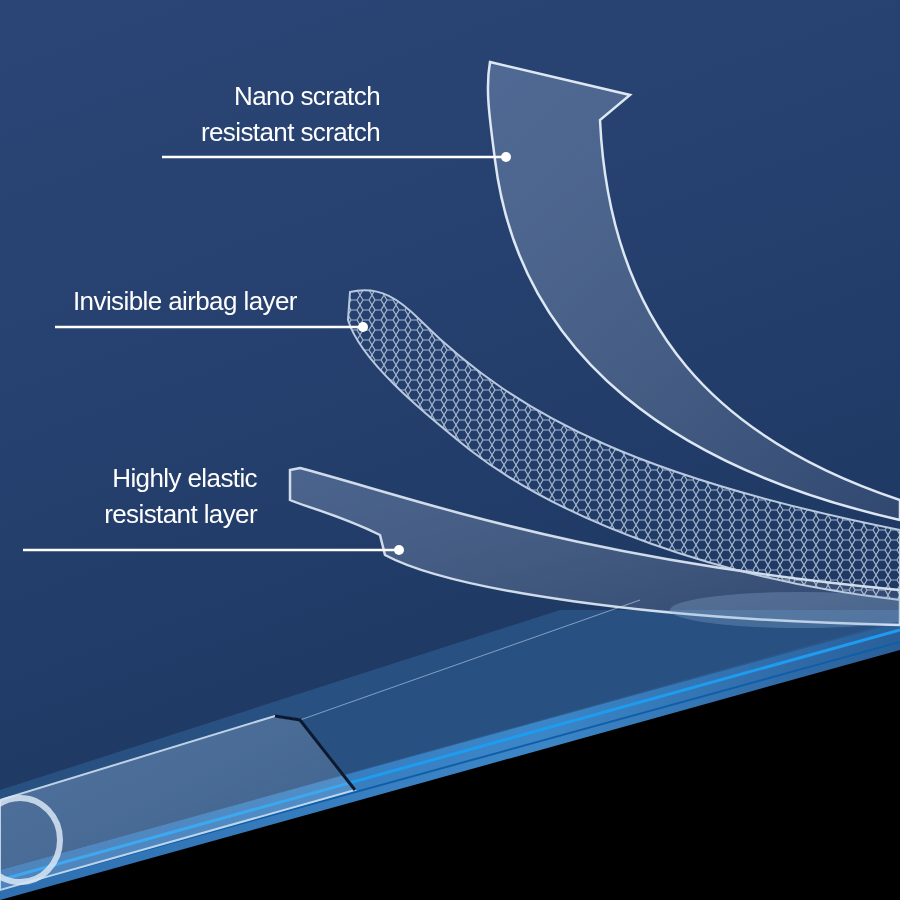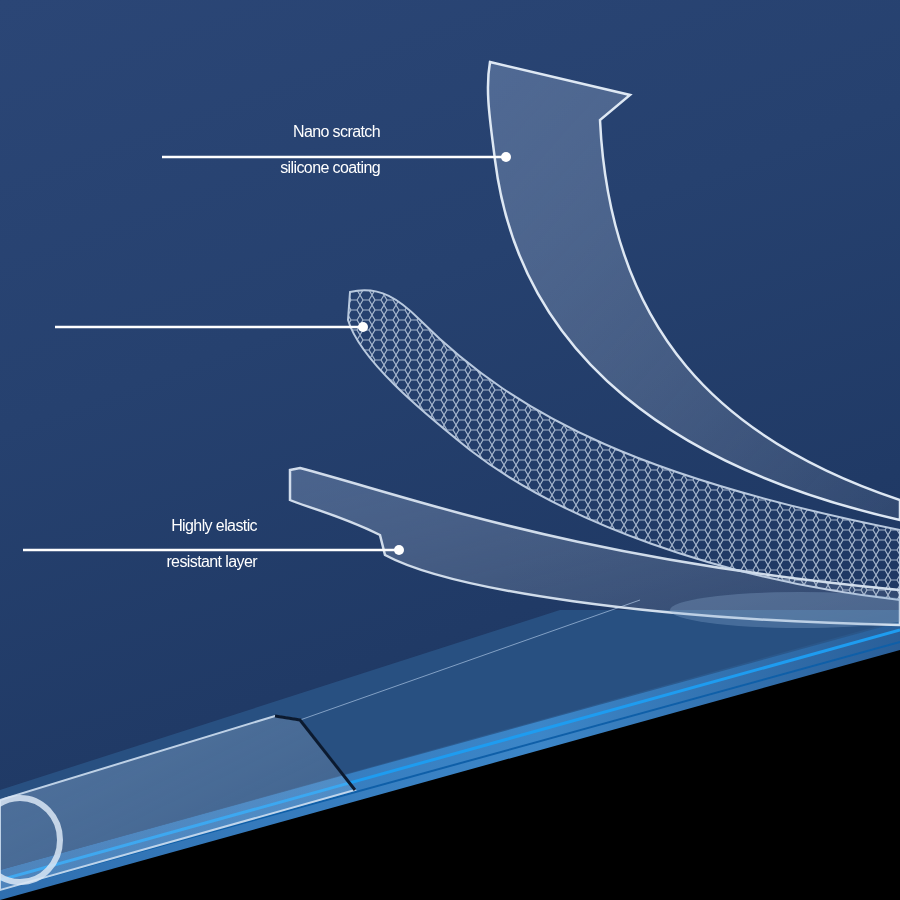--- a/index.html
+++ b/index.html
@@ -1,21 +1,21 @@
 <!DOCTYPE html>
 <html><head>
 <meta charset="utf-8">
 <style>
   html,body{margin:0;padding:0;}
   body{width:900px;height:900px;overflow:hidden;position:relative;
     background:linear-gradient(160deg,#2b4676 0%,#26416f 35%,#203a66 65%,#1b325c 100%);
     font-family:"Liberation Sans","DejaVu Sans",sans-serif;}
   .stage{position:absolute;inset:0;}
   svg.art{position:absolute;left:0;top:0;width:900px;height:900px;}
-  .label{position:absolute;color:#fff;font-size:16px;line-height:36px;letter-spacing:-0.6px;white-space:nowrap;margin-top:36px;}
+  .label{position:absolute;color:#fff;font-size:26px;line-height:36px;letter-spacing:-0.6px;white-space:nowrap;}
   .label.right{text-align:right;}
   .label span{display:block;}
 </style>
 </head>
 <body>
 
 <div class="stage">
   <svg class="art" viewBox="0 0 900 900">
     <defs>
       <linearGradient id="glass" x1="0" y1="0" x2="1" y2="1">
@@ -58,21 +58,24 @@
 
     <line x1="55" y1="327" x2="362" y2="327" stroke="#fff" stroke-width="2.5"></line>
     <circle cx="363" cy="327" r="5" fill="#fff"></circle>
 
     <line x1="23" y1="550" x2="398" y2="550" stroke="#fff" stroke-width="2.5"></line>
     <circle cx="399" cy="550" r="5" fill="#fff"></circle>
   </svg>
 
   <div class="label right" style="right:520px;top:78px;">
     <span>Nano scratch</span>
-    <span>silicone coating</span>
+    <span>resistant scratch</span>
   </div>
 
+  <div class="label" style="left:73px;top:283px;">
+    <span>Invisible airbag layer</span>
+  </div>
 
-  <div class="label right" style="right:643px;top:472px;">
+  <div class="label right" style="right:643px;top:460px;">
     <span>Highly elastic</span>
     <span>resistant layer</span>
   </div>
 </div>
 
 </body></html>

